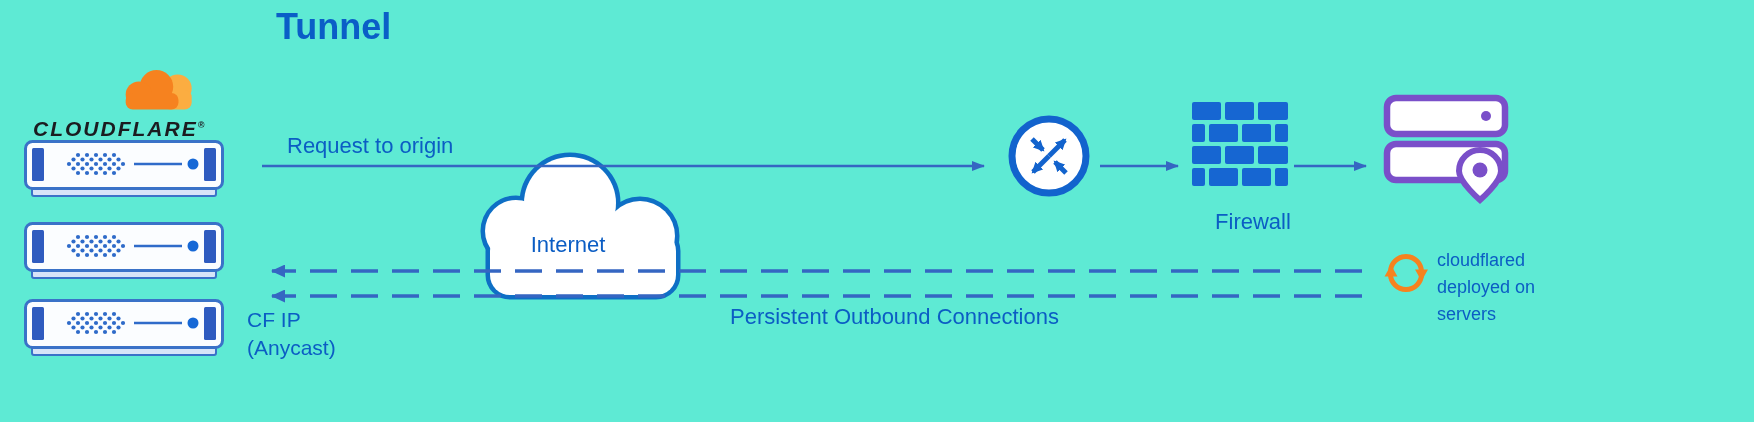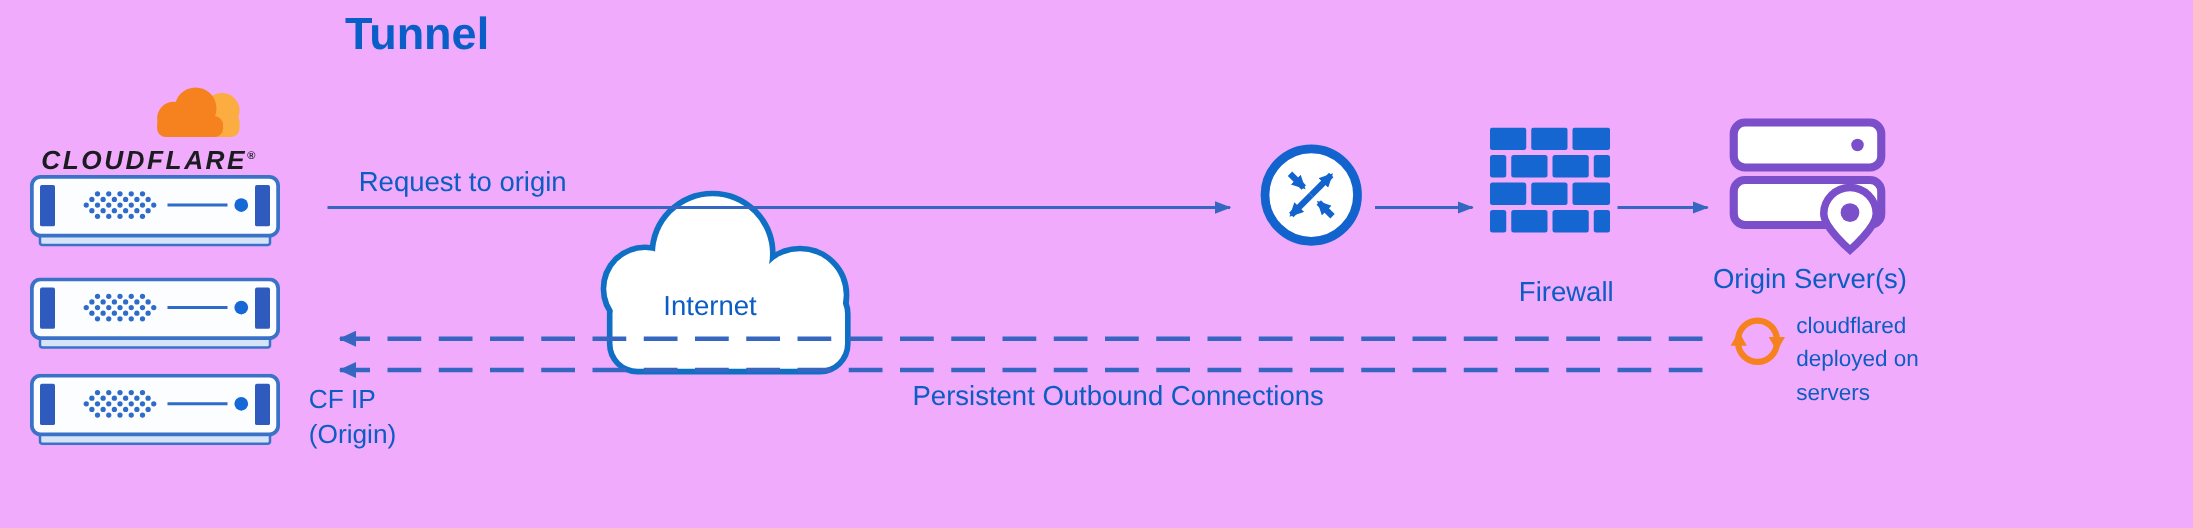--- a/index.html
+++ b/index.html
@@ -1,16 +1,16 @@
 <!DOCTYPE html>
 <html><head>
 <meta charset="utf-8">
 <style>
   html,body { margin:0; padding:0; background:#ffffff; font-family:"Liberation Sans", sans-serif; }
-  .canvas { position:relative; width:1754px; height:422px; background:#f0abfc; overflow:hidden; }
+  .canvas { position:relative; width:1754px; height:422px; background:#5eead4; overflow:hidden; }
   .lbl { position:absolute; color:#0b5dc4; font-size:22px; font-weight:500; line-height:28px; z-index:6; }
   .center { text-align:center; }
   .title { position:absolute; left:276px; top:6px; font-size:36px; font-weight:600; color:#0a5ec7; z-index:6; }
   .logo-text { position:absolute; left:33px; top:117px; font-size:21px; font-weight:800; letter-spacing:2px; color:#1b1c20; z-index:3;font-style:italic; }
   .logo-text sup { font-size:9px; font-weight:700; }
   .icon { position:absolute; z-index:3; }
   .cloud-svg { position:absolute; z-index:2; }
   .lines-svg { position:absolute; left:0; top:0; z-index:4; pointer-events:none; }
 </style>
 </head>
@@ -163,31 +163,30 @@
     <path d="M 1294 166 H 1366" stroke="#3566c2" stroke-width="2.5" fill="none" marker-end="url(#arrow-solid)"></path>
     <path d="M 1362 271 H 272" stroke="#3566c2" stroke-width="3.5" fill="none" stroke-dasharray="27 14" marker-end="url(#arrow-dash)"></path>
     <path d="M 1362 296 H 272" stroke="#3566c2" stroke-width="3.5" fill="none" stroke-dasharray="27 14" marker-end="url(#arrow-dash)"></path>
   </svg>
 
   <div class="lbl" style="left:287px;top:132px">Request to origin</div>
 
   <div class="lbl center" style="left:498px;top:231px;width:140px">Internet</div>
 
 
-  <div class="lbl center" style="left:1143px;top:220px;width:220px">
+  <div class="lbl center" style="left:1143px;top:208px;width:220px">
     <span>Firewall</span><br>
   </div>
 
-  <div class="lbl center" style="left:1360px;top:209px;width:176px">Origin Server(s)</div>
 
   <div class="lbl" style="left:730px;top:303px">Persistent Outbound Connections</div>
 
   <div class="lbl" style="left:247px;top:306px;font-size:21px">
     <span>CF IP</span><br>
-    <span>(Origin)</span>
+    <span>(Anycast)</span>
   </div>
 
   <div class="lbl" style="left:1437px;top:247px;font-size:18px;line-height:27px">
     <span>cloudflared</span><br>
     <span>deployed on</span><br>
     <span>servers</span>
   </div>
 
 </div>
 

